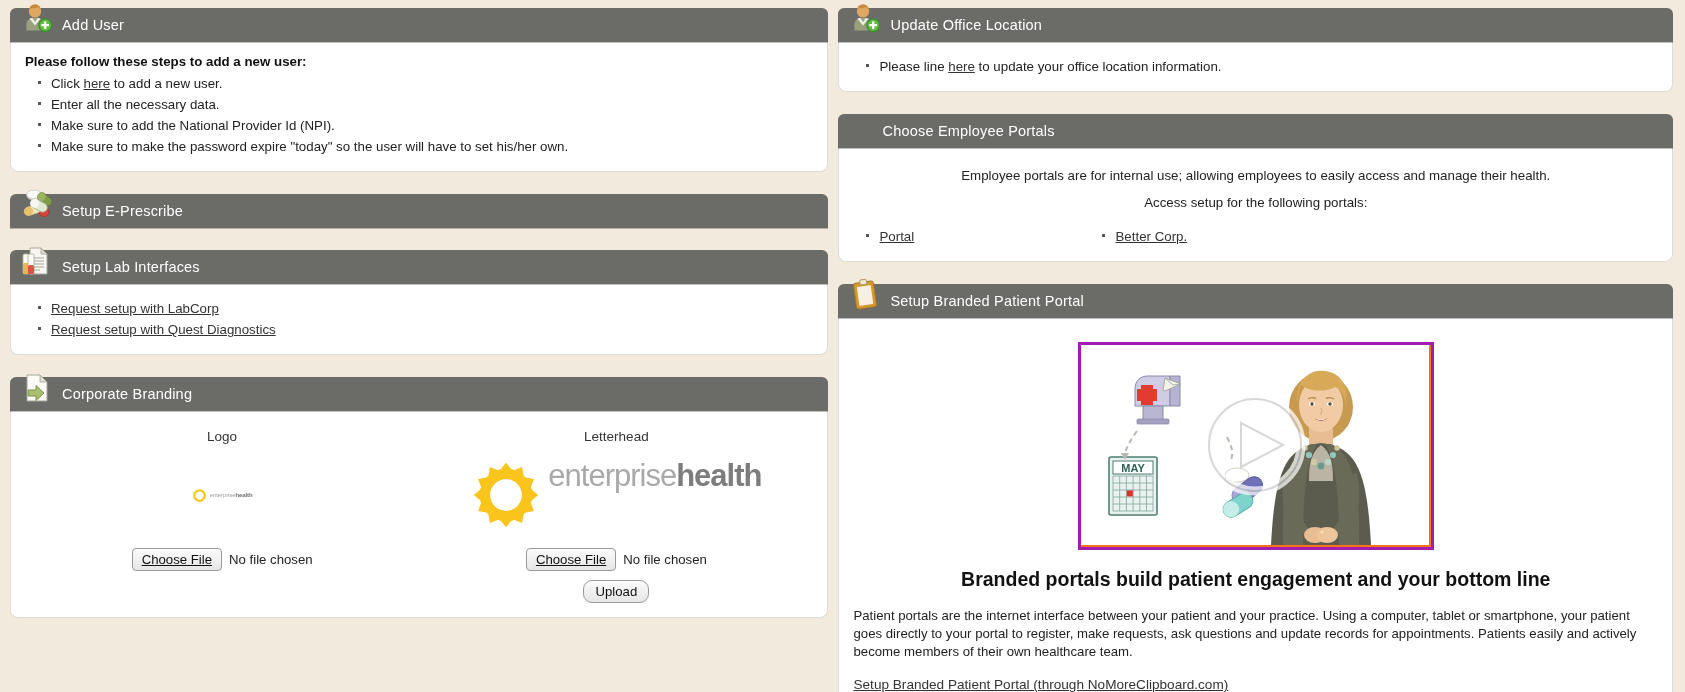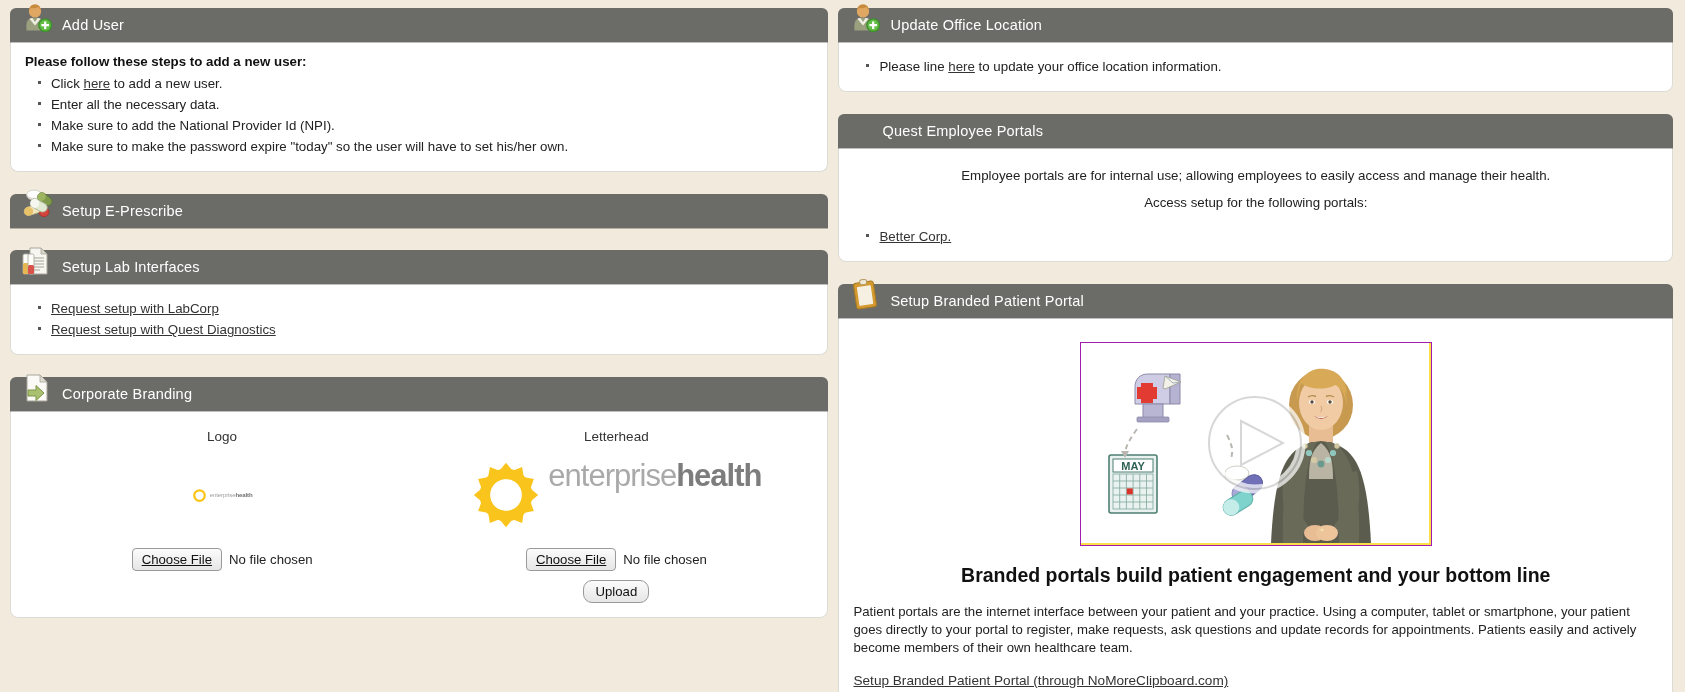--- a/index.html
+++ b/index.html
@@ -184,22 +184,22 @@
 
   
   .video-wrap {
     display: flex;
     justify-content: center;
     margin-top: 14px;
   }
   .video-box {
     width: 350px;
     height: 202px;
-    border: 1px solid #a21caf;
-    background: #fde047;
+    border: 3px solid #a21caf;
+    background: #f97316;
     position: relative;
     overflow: hidden;
     cursor: pointer;
   }
   .headline {
     text-align: center;
     font-size: 19.5px;
     font-weight: bold;
     color: #111;
     margin-top: 18px;
@@ -401,26 +401,29 @@
       </div>
       <div class="panel-body">
         <ul class="bul">
           <li><span>Please line </span><span class="lnk">here</span><span> to update your office location information.</span></li>
         </ul>
       </div>
     </div>
 
     <div class="panel">
       <div class="panel-head noicon">
-        <span class="title">Quest Employee Portals</span>
+        <span class="title">Choose Employee Portals</span>
       </div>
       <div class="panel-body">
         <div class="para">Employee portals are for internal use; allowing employees to easily access and manage their health.</div>
         <div class="para">Access setup for the following portals:</div>
         <div class="portal-cols">
+          <ul class="bul">
+            <li><span class="lnk">Portal</span></li>
+          </ul>
           <ul class="bul">
             <li><span class="lnk">Better Corp.</span></li>
           </ul>
         </div>
       </div>
     </div>
 
     <div class="panel">
       <div class="panel-head">
         <span class="pico">

